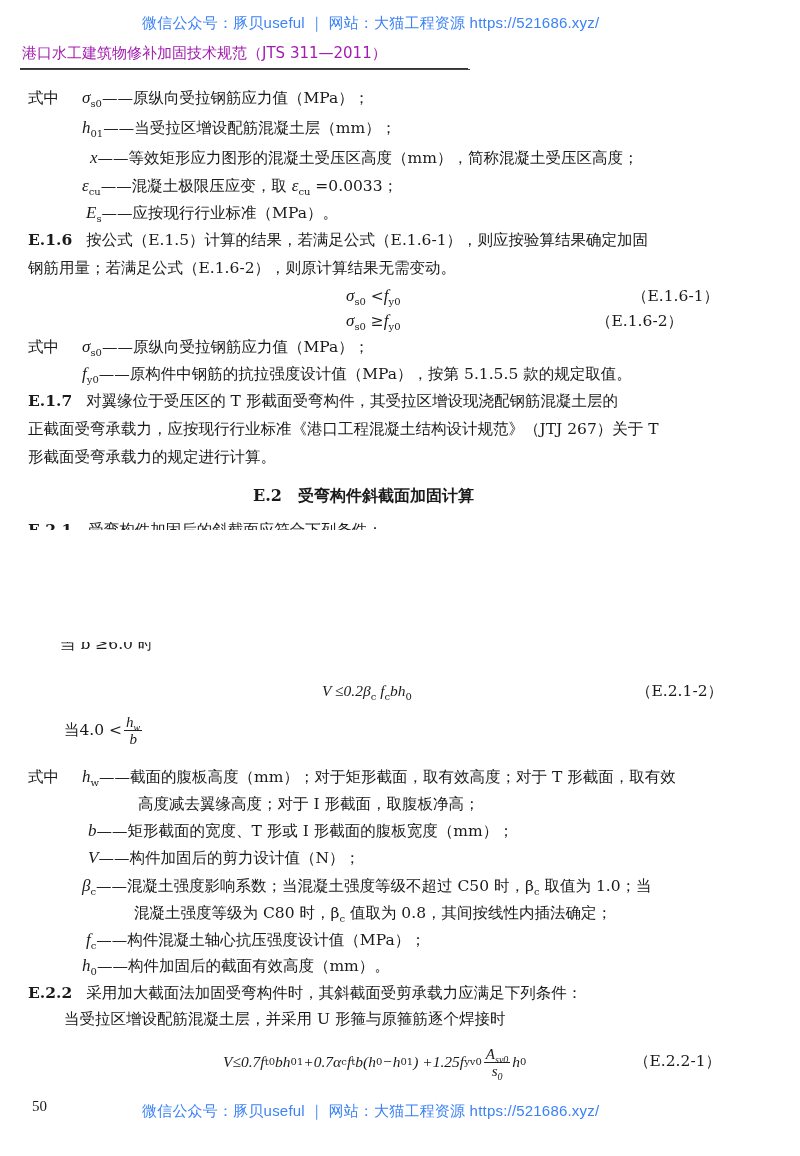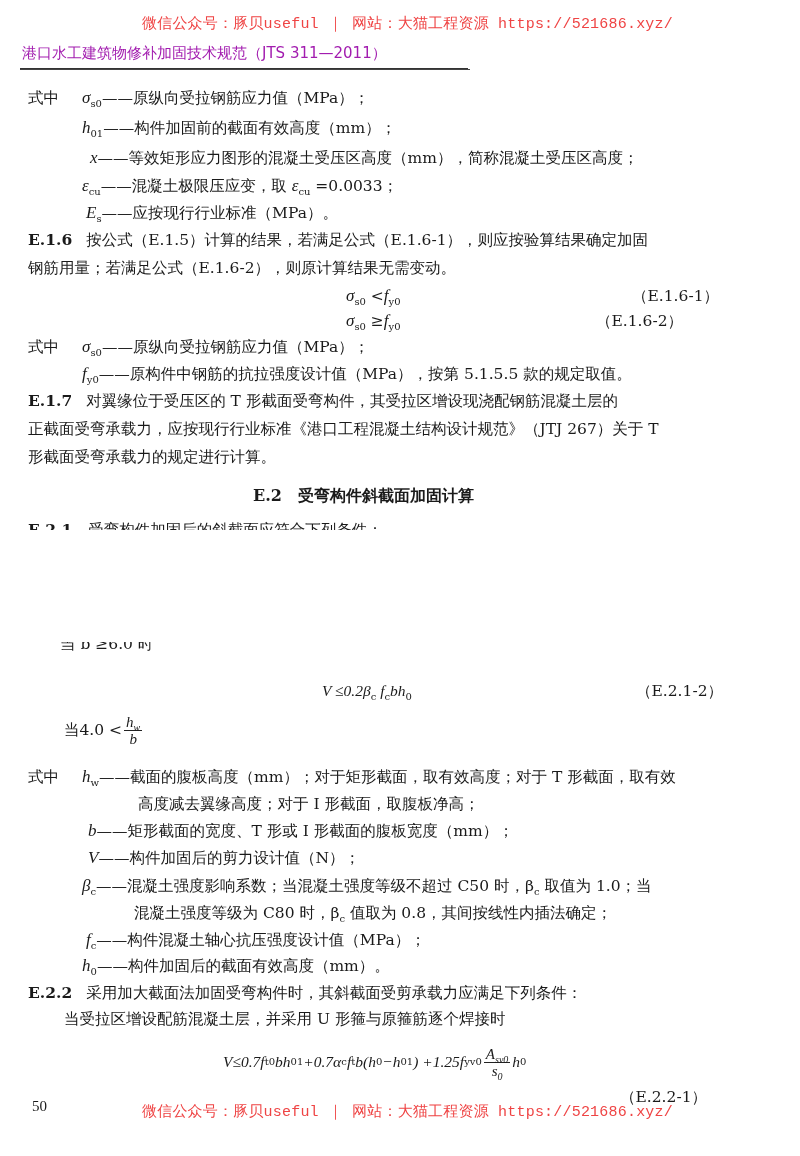--- a/index.html
+++ b/index.html
@@ -1,19 +1,19 @@
 <!DOCTYPE html>
 <html><head>
 <meta charset="utf-8">
 <style>
   html, body { margin:0; padding:0; background:#ffffff; }
   body { width:800px; height:1156px; position:relative; overflow:hidden;
          font-family:"DejaVu Serif","Liberation Serif",serif; color:#1a1a1a; }
   .abs { position:absolute; white-space:nowrap; }
-  .wm { color:#ef4444; font-size:15px; font-family:Liberation Mono, monospace; letter-spacing:0.2px; }
+  .wm { color:#3b82f6; font-size:15px; font-family:Liberation Sans, sans-serif; letter-spacing:0.2px; }
   .hdr { font-family:"DejaVu Sans","Liberation Sans",sans-serif; font-size:15px; color:#a21caf; }
   .rule { position:absolute; left:20px; width:448px; height:1px; background:#333; }
   .t { font-size:15.5px; line-height:20px; }
   .b { font-weight:bold; }
   .i { font-style:italic; font-family:"Liberation Serif","DejaVu Serif",serif; }
   sub { font-size:10px; vertical-align:-4px; line-height:0; }
   .sym { display:inline-block; font-family:"Liberation Serif","DejaVu Serif",serif; font-style:italic; font-size:17px; }
   .h2 { font-size:16px; font-weight:bold; }
   .frac { display:inline-block; vertical-align:middle; text-align:center; margin:0 2px;
           font-family:"Liberation Serif",serif; font-style:italic; font-size:15px; line-height:16px; }
@@ -30,21 +30,21 @@
 <div class="abs hdr" style="left:22px; top:44px;">港口水工建筑物修补加固技术规范（JTS 311—2011）</div>
 <div class="rule" style="top:68px; width:448px;"></div>
 <div class="rule" style="top:69px; left:20px; width:450px; background:#444;"></div>
 
 <div class="abs t" style="left:28px; top:88px;">式中</div>
 
 <div class="abs t" style="left:82px; top:88px;">
   <span class="sym">σ</span><sub>s0</sub><span>——原纵向受拉钢筋应力值（MPa）；</span>
 </div>
 <div class="abs t" style="left:82px; top:118px;">
-  <span class="sym">h</span><sub>01</sub><span>——构件加固前的截面有效高度（mm）；</span>
+  <span class="sym">h</span><sub>01</sub><span>——当受拉区增设配筋混凝土层（mm）；</span>
 </div>
 <div class="abs t" style="left:90px; top:148px;">
   <span class="sym">x</span><span>——等效矩形应力图形的混凝土受压区高度（mm），简称混凝土受压区高度；</span>
 </div>
 <div class="abs t" style="left:82px; top:176px;">
   <span class="sym">ε</span><sub>cu</sub><span>——混凝土极限压应变，取 </span><span class="sym">ε</span><sub>cu</sub><span> =0.0033；</span>
 </div>
 <div class="abs t" style="left:86px; top:203px;">
   <span class="sym">E</span><sub>s</sub><span>——应按现行行业标准（MPa）。</span>
 </div>
@@ -148,17 +148,17 @@
     <sub>01</sub>
   <span class="i">) +1.25f</span>
     <sub>yv0</sub>
   <span class="frac">
     <span class="n"><span>A</span><sub>sv0</sub></span>
     <span class="d"><span>s</span><sub>0</sub></span>
   </span>
   <span class="i">h</span>
     <sub>0</sub>
 </div>
-<div class="abs t" style="left:620px; top:1051px;margin-top:36px;">（E.2.2-1）</div>
+<div class="abs t" style="left:634px; top:1051px;">（E.2.2-1）</div>
 
 <div class="abs pg" style="left:32px; top:1098px;">50</div>
 
 <div class="abs wm" style="left:142px; top:1102px;">微信公众号：豚贝useful ｜ 网站：大猫工程资源 https://521686.xyz/</div>
 
 </body></html>

